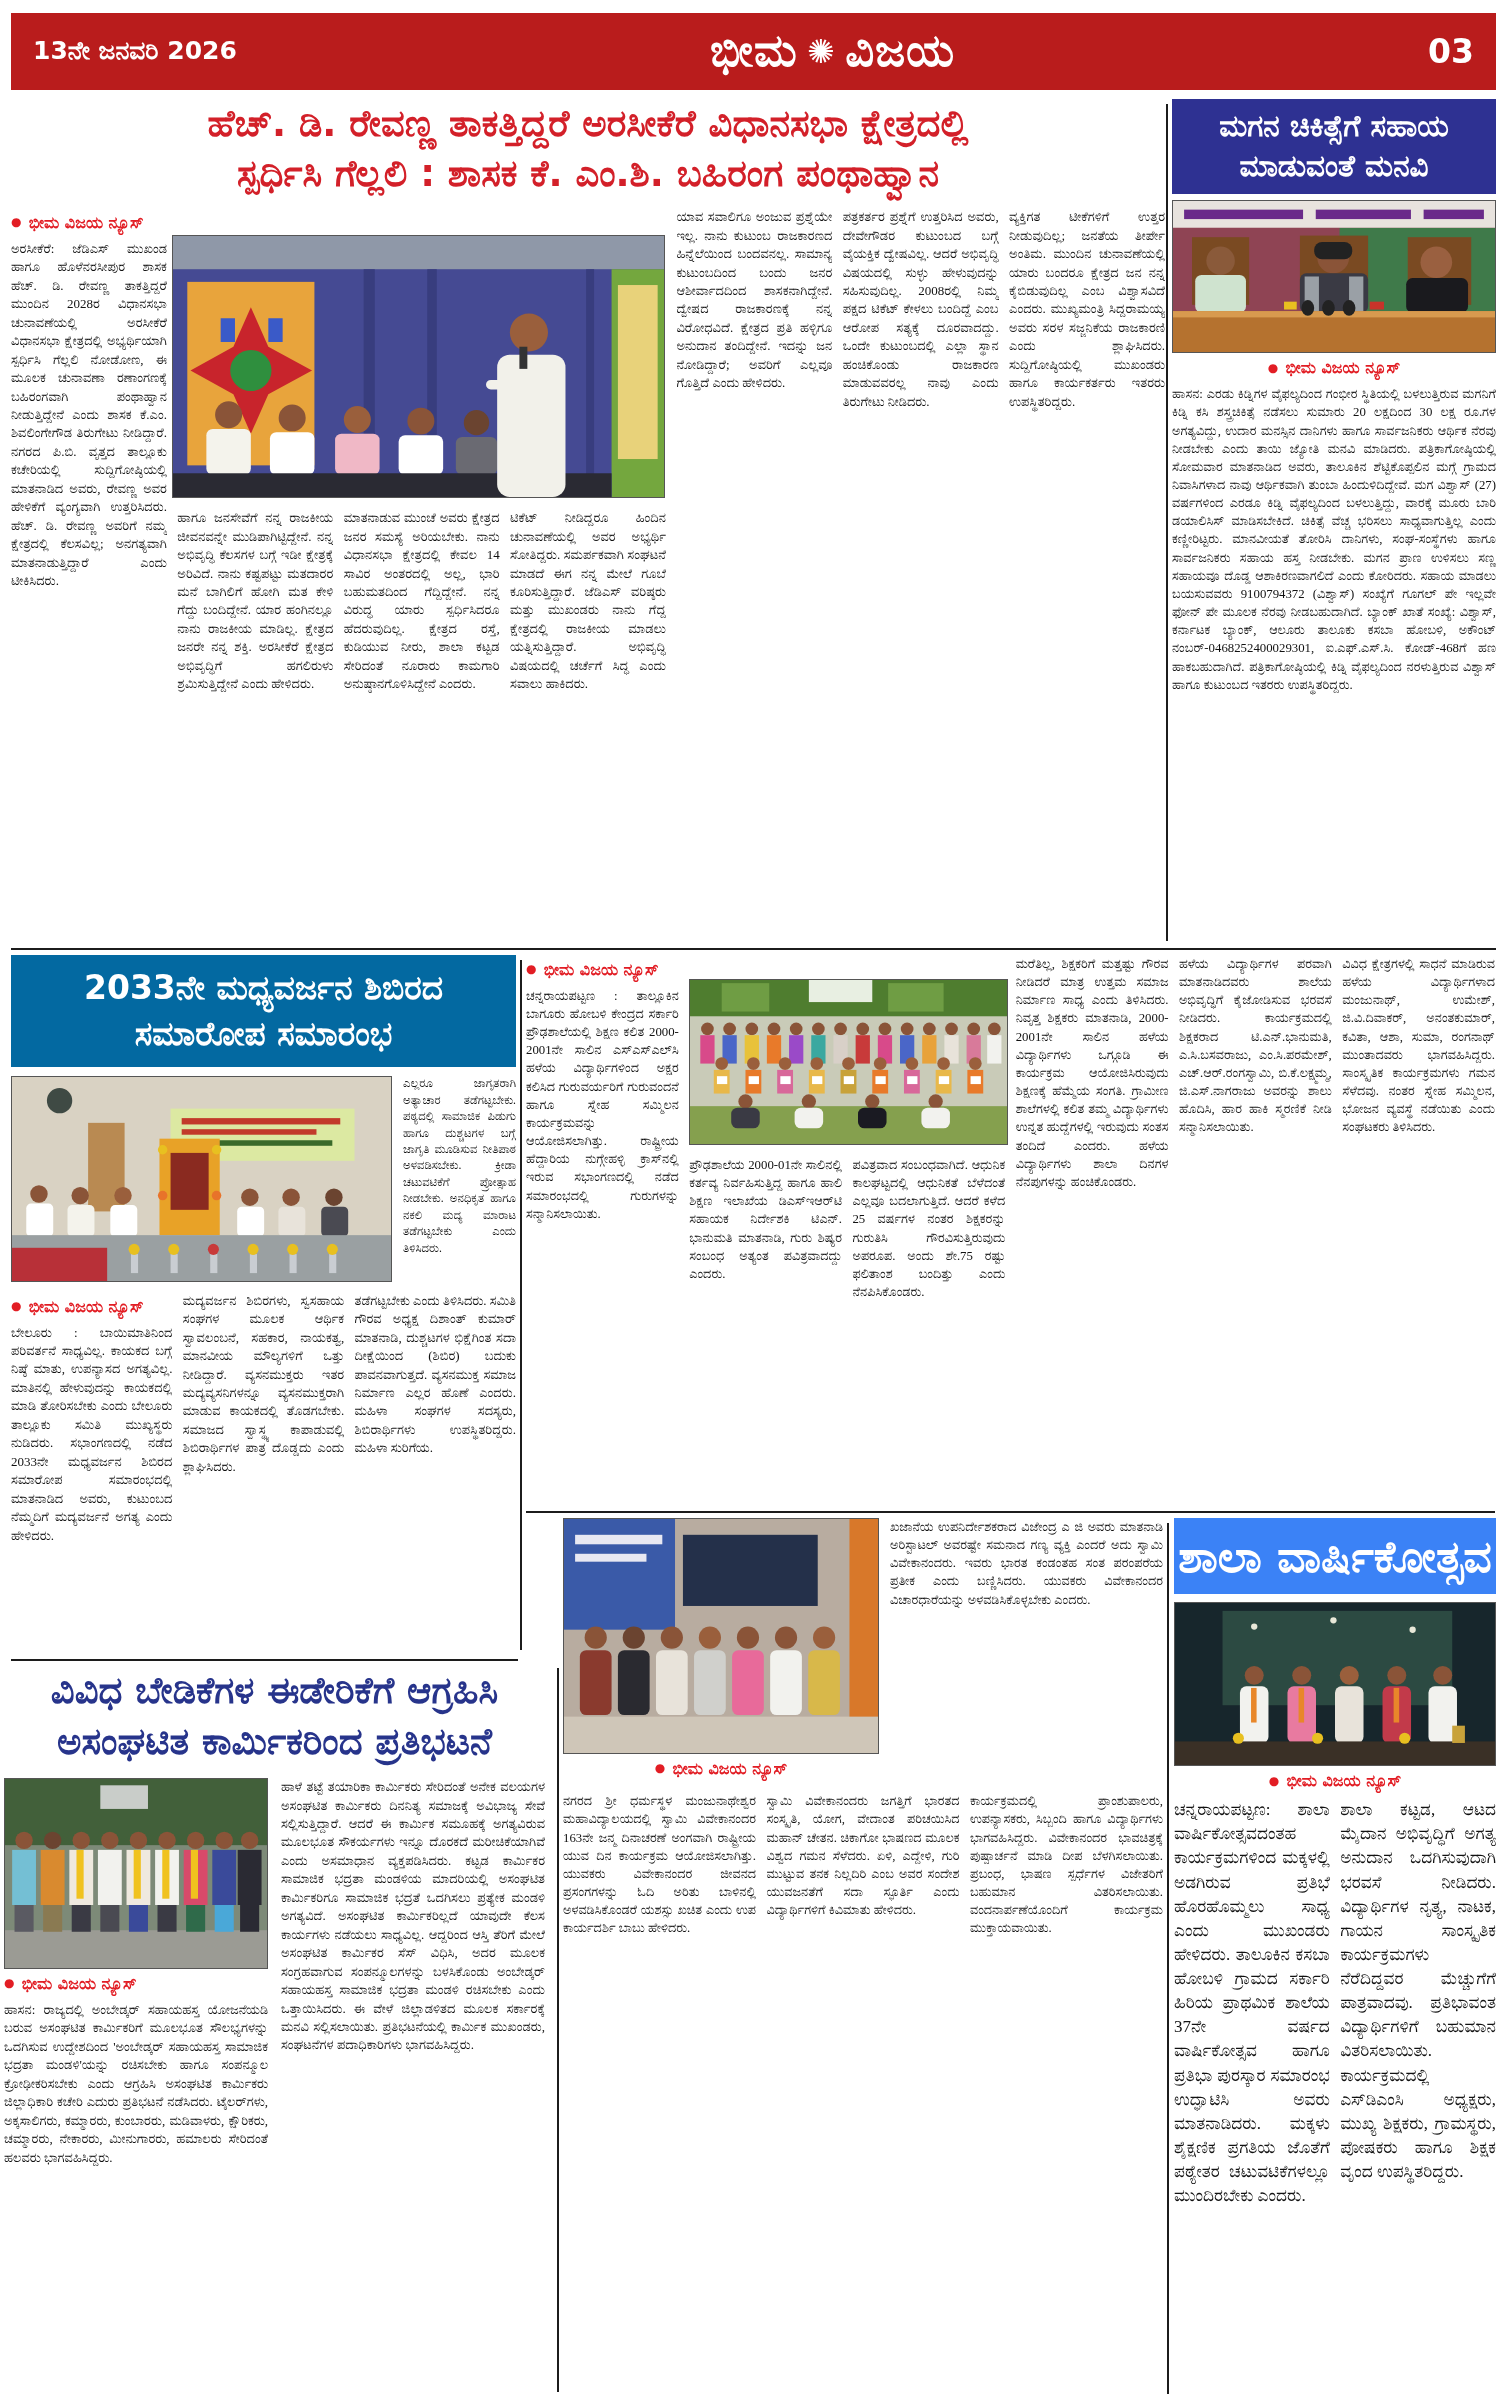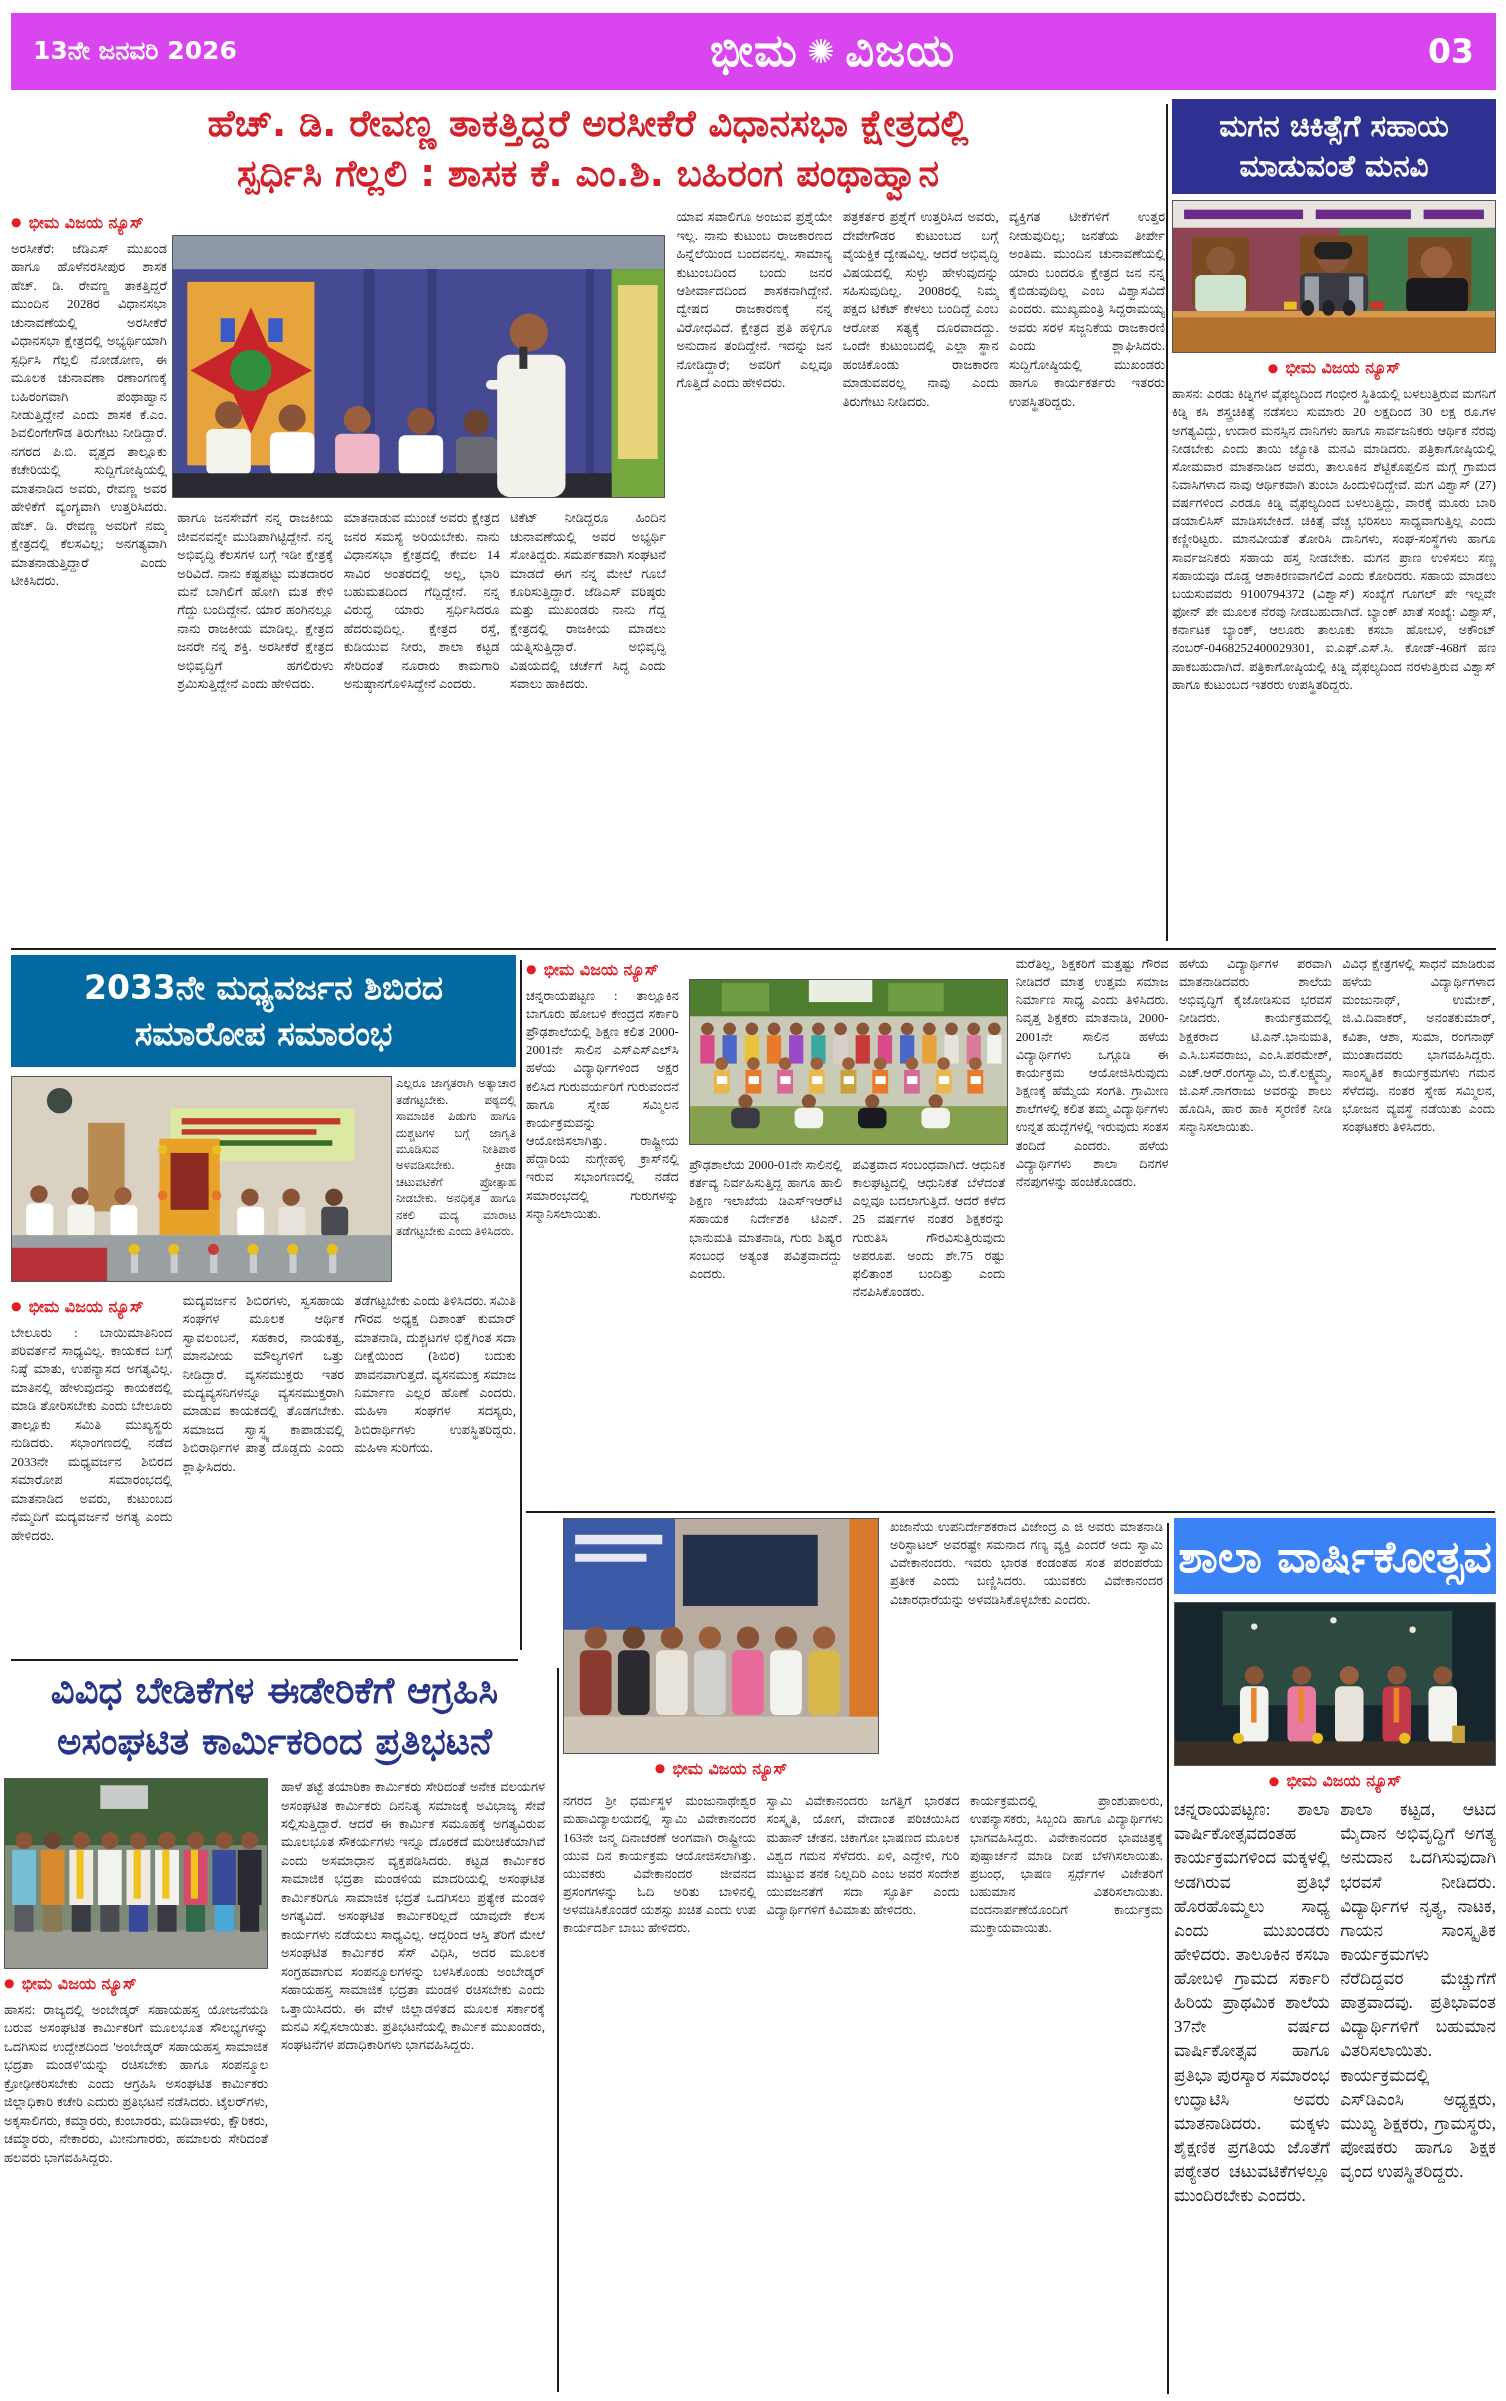--- a/index.html
+++ b/index.html
@@ -1,19 +1,19 @@
 <!DOCTYPE html>
 <html style="font-size:12.8px"><head>
 <meta charset="utf-8">
 <style>
   html,body{margin:0;padding:0;background:#e8e8e8;}
   #page{position:relative;width:1507px;height:2401px;background:#fff;overflow:hidden;
         font-family:"Liberation Serif",serif;color:#111;}
   
-  #topbar{position:absolute;left:11px;top:12.8px;width:1485px;height:77px;background:#d946ef;color:#fff;
+  #topbar{position:absolute;left:11px;top:12.8px;width:1485px;height:77px;background:#b91c1c;color:#fff;
           display:flex;align-items:center;justify-content:space-between;padding:0 22px;box-sizing:border-box;
           font-family:"DejaVu Sans",sans-serif;}
   #topbar .date{font-size:25px;font-weight:700;}
   #topbar .masthead{font-size:45px;font-weight:800;letter-spacing:0.8px;display:flex;align-items:center;}
   #topbar .emblem{font-size:33px;margin:0 9.6px;line-height:1;}
   #topbar .pagenum{font-size:33px;font-weight:700;}
   
   .art{position:absolute;overflow:hidden;box-sizing:border-box;}
   .hl{margin:0;text-align:center;font-family:"DejaVu Sans",sans-serif;font-weight:700;}
   .hl .l{display:block;}
@@ -34,21 +34,21 @@
   #a1 .photo{position:absolute;left:161px;top:27px;width:493px;height:263px;}
   #a1 .col.mt{margin-top:301px;}
   
   #a2{left:1172px;top:99px;width:324px;height:845px;}
   #a2 .hl{background:#2e3192;color:#fff;font-size:29.5px;line-height:1.34;padding:8px 3.2px;}
   #a2 .photo{width:100%;height:153px;margin-top:6.4px;}
   #a2 .body{font-size:12.8px;}
   
   #a3{left:11px;top:955px;width:505px;height:700px;}
   #a3 .hl{background:#0369a1;color:#fff;font-size:33px;line-height:1.4;padding:9.6px 3.2px;}
-  #a3 .row1{display:flex;gap:4px;margin-top:9.6px;}
+  #a3 .row1{display:flex;gap:11px;margin-top:9.6px;}
   #a3 .row1 .photo{width:381px;height:206px;flex:none;}
   #a3 .row1 .sidecol{flex:1;overflow:hidden;}
   #a3 .row1 .body{font-size:11.6px;}
   #a3 .cols{margin-top:9.6px;height:335px;}
   
   #a4{left:526px;top:955px;width:969px;height:550px;}
   #a4 .hl{color:#128a3c;font-size:37px;line-height:1.25;margin-bottom:11px;}
   #a4 .cols{position:relative;height:478px;}
   #a4 .photo{position:absolute;left:163px;top:24px;width:319px;height:166px;}
   #a4 .col.mt{margin-top:201px;}

